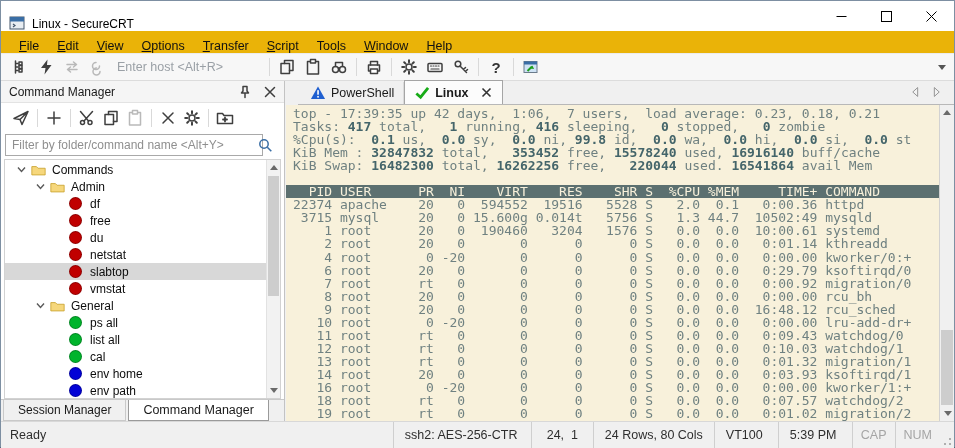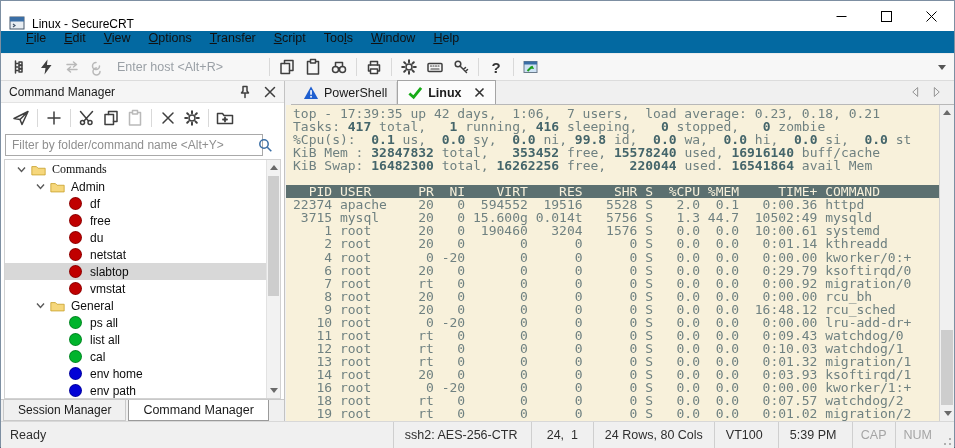--- a/index.html
+++ b/index.html
@@ -9,21 +9,21 @@
   svg{display:block;}
   .ic{stroke:#3f3f3f;fill:none;stroke-width:1.5;stroke-linecap:round;stroke-linejoin:round;}
   .ic.dim{stroke:#b9b9b9;}
   
   .titlebar{position:absolute;top:0;left:0;right:0;height:30px;display:flex;align-items:flex-end;background:#fff;}
   .appicon{margin-left:8px;}
   .title{margin-left:7px;font-size:12px;color:#000;}
   .wbtns{margin-left:auto;display:flex;height:30px;}
   .wbtn{width:45px;height:30px;display:flex;align-items:center;justify-content:center;}
   
-  .menubar{position:absolute;top:30px;left:0;right:0;height:22px;background:#0369a1;display:flex;align-items:flex-start;padding-left:16px;}
+  .menubar{position:absolute;top:30px;left:0;right:0;height:22px;background:#eab308;display:flex;align-items:flex-end;padding-left:9px;}
   .mitem{padding:0 9px;font-size:12.5px;color:#111;}
   .mitem u{text-decoration:underline;}
   
   .toolbar{position:absolute;top:52px;left:0;right:0;height:28px;background:#f7f7f7;border-top:1px solid #ececec;border-bottom:1px solid #dcdcdc;display:flex;align-items:center;padding-left:6px;}
   .tbtn{width:26px;height:24px;display:flex;align-items:center;justify-content:center;}
   .tsep{width:1px;height:18px;background:#d9d9d9;margin:0 4px;}
   .hostfield{width:142px;margin:3px 6px;font-size:12.5px;color:#9aa0a6;}
   .helpglyph{font-size:15px;font-weight:bold;color:#333;}
   .tb-overflow{margin-left:auto;margin-right:8px;width:0;height:0;border-left:4px solid transparent;border-right:4px solid transparent;border-top:5px solid #555;}
   
@@ -50,21 +50,21 @@
   .dot{width:13px;height:13px;border-radius:50%;margin-left:15px;margin-right:8px;flex:none;border:1px solid rgba(0,0,0,.25);}
   .tree-scroll{position:absolute;top:0;bottom:0;right:0;width:14px;background:#f2f2f2;border-left:1px solid #e2e2e2;}
   .tri-up{width:0;height:0;border-left:4px solid transparent;border-right:4px solid transparent;border-bottom:5px solid #6a6a6a;margin:5px auto;}
   .tri-down{width:0;height:0;border-left:4px solid transparent;border-right:4px solid transparent;border-top:5px solid #6a6a6a;margin:5px auto;position:absolute;bottom:0;left:3px;}
   .thumb{position:absolute;left:1px;right:1px;background:#cdcdcd;}
   .side-tabs{position:absolute;left:0;right:0;bottom:0;height:22px;background:#f0f0f0;border-top:1px solid #c9c9c9;display:flex;align-items:stretch;padding-left:2px;}
   .stab{padding:0 14px;font-size:12px;display:flex;align-items:center;color:#1a1a1a;background:#f0f0f0;border:1px solid #c9c9c9;border-top:none;margin-right:2px;}
   .stab.active{background:#fff;border-color:#9a9a9a;font-size:12.5px;}
   
   .termpane{position:absolute;left:285px;top:0;right:0;bottom:0;}
-  .tabbar{position:absolute;top:0;left:5px;right:0;height:24px;background:#f0f0f0;border-bottom:1px solid #b8b8b8;display:flex;align-items:flex-end;padding-left:3px;}
+  .tabbar{position:absolute;top:0;left:12px;right:0;height:24px;background:#f0f0f0;border-bottom:1px solid #b8b8b8;display:flex;align-items:flex-end;padding-left:3px;}
   .ttab{height:22px;display:flex;align-items:center;gap:5px;padding:0 9px;font-size:12.5px;color:#1a1a1a;border-right:1px solid #dadada;}
   .ttab.active{background:#fcfcfc;border:1px solid #a5a5a5;border-bottom:none;height:24px;font-weight:bold;}
   .tabnav{margin-left:auto;display:flex;gap:8px;align-items:center;padding-right:10px;height:24px;}
   
   .terminal{position:absolute;top:24px;left:0;right:15px;bottom:0;background:#f8f1db;overflow:hidden;padding-top:2px;
             font-family:"DejaVu Sans Mono",monospace;font-size:13px;line-height:13.05px;color:#6f8181;}
   .tline{white-space:pre;padding-left:7px;}
   .tline .b{font-weight:bold;color:#44656a;}
   .tline.inv{background:#5c7070;color:#f8f1db;}
   .term-scroll{position:absolute;top:24px;right:0;bottom:0;width:15px;background:#f0f0f0;border-left:1px solid #d2d2d2;}
@@ -286,21 +286,21 @@
         <input placeholder="Filter by folder/command name &lt;Alt+Y&gt;" style="">
         <span class="magwrap">
             <svg width="17" height="17" viewBox="0 0 17 17">
               <circle cx="7" cy="7" r="4.2" fill="none" stroke="#3a6ea5" stroke-width="1.5"></circle>
               <path d="M10.3 10.3 L14.3 14.3" stroke="#3a6ea5" stroke-width="1.6"></path>
             </svg>
           </span>
       </div>
       <div class="treebox">
         <div class="treerows" id="tree">
-            <div class="trow" style="padding-left: 11px; font-family: Liberation Serif, serif;">
+            <div class="trow" style="padding-left: 11px;">
               <svg class="chev" viewBox="0 0 11 11">
                 <polyline points="2,3.5 5.5,7.5 9,3.5"></polyline>
               </svg>
               <svg class="fold" viewBox="0 0 18 14">
                 <path d="M1 3.5 h5.5 l2 2 h8.5 v8 h-16 Z"></path>
               </svg>
               <span>Commands</span>
             </div>
             <div class="trow" style="padding-left: 30px;">
               <svg class="chev" viewBox="0 0 11 11">

